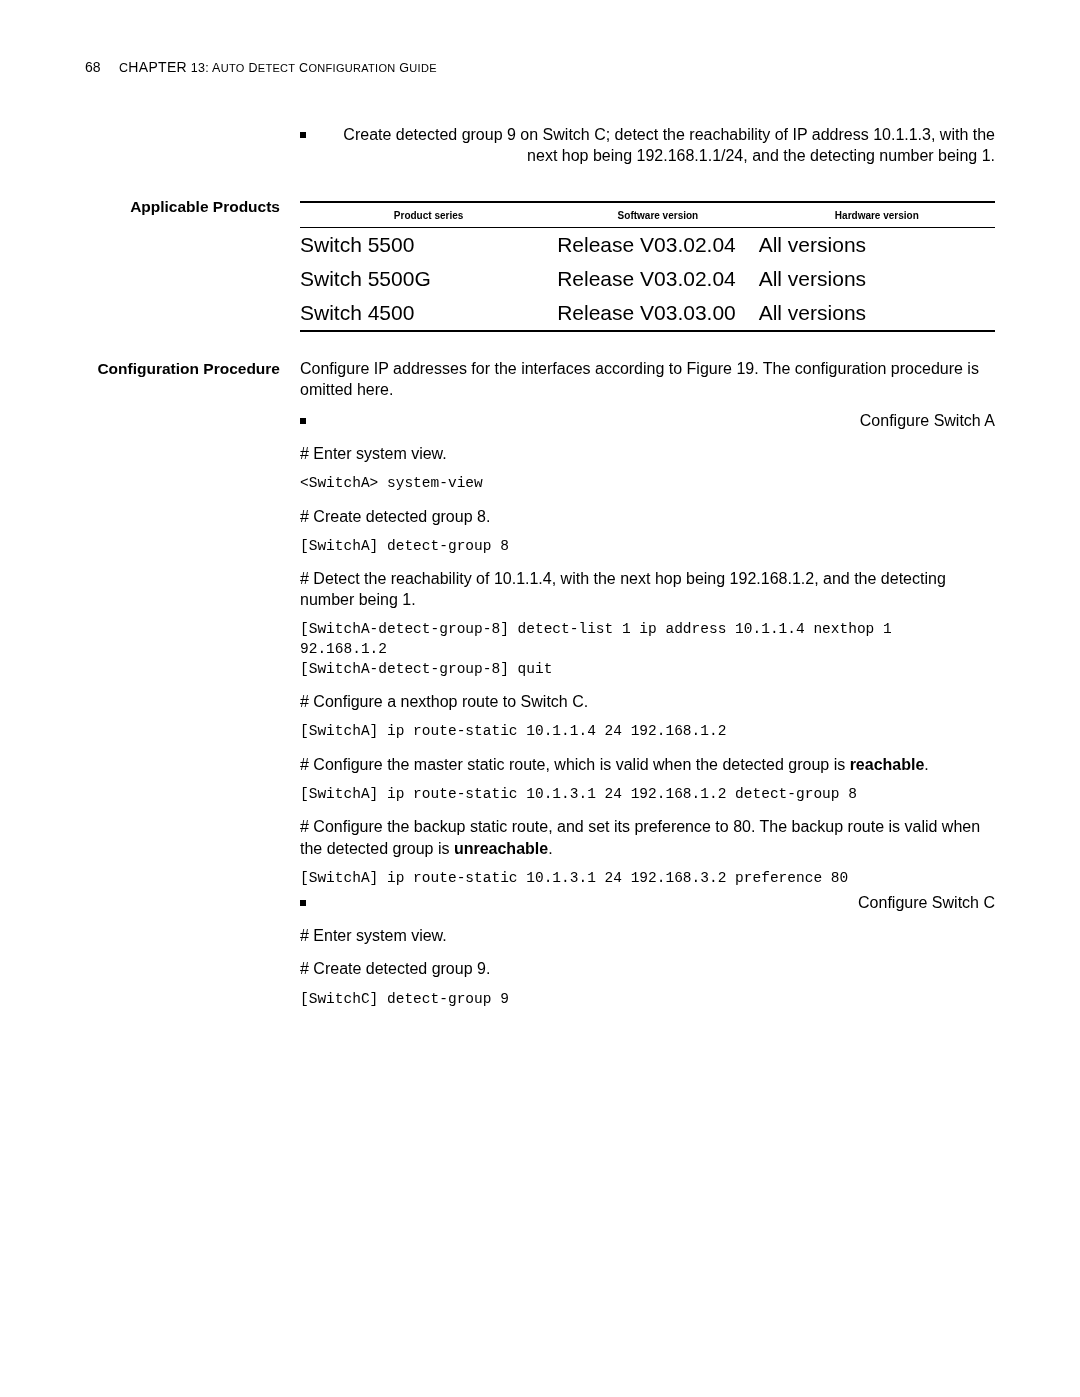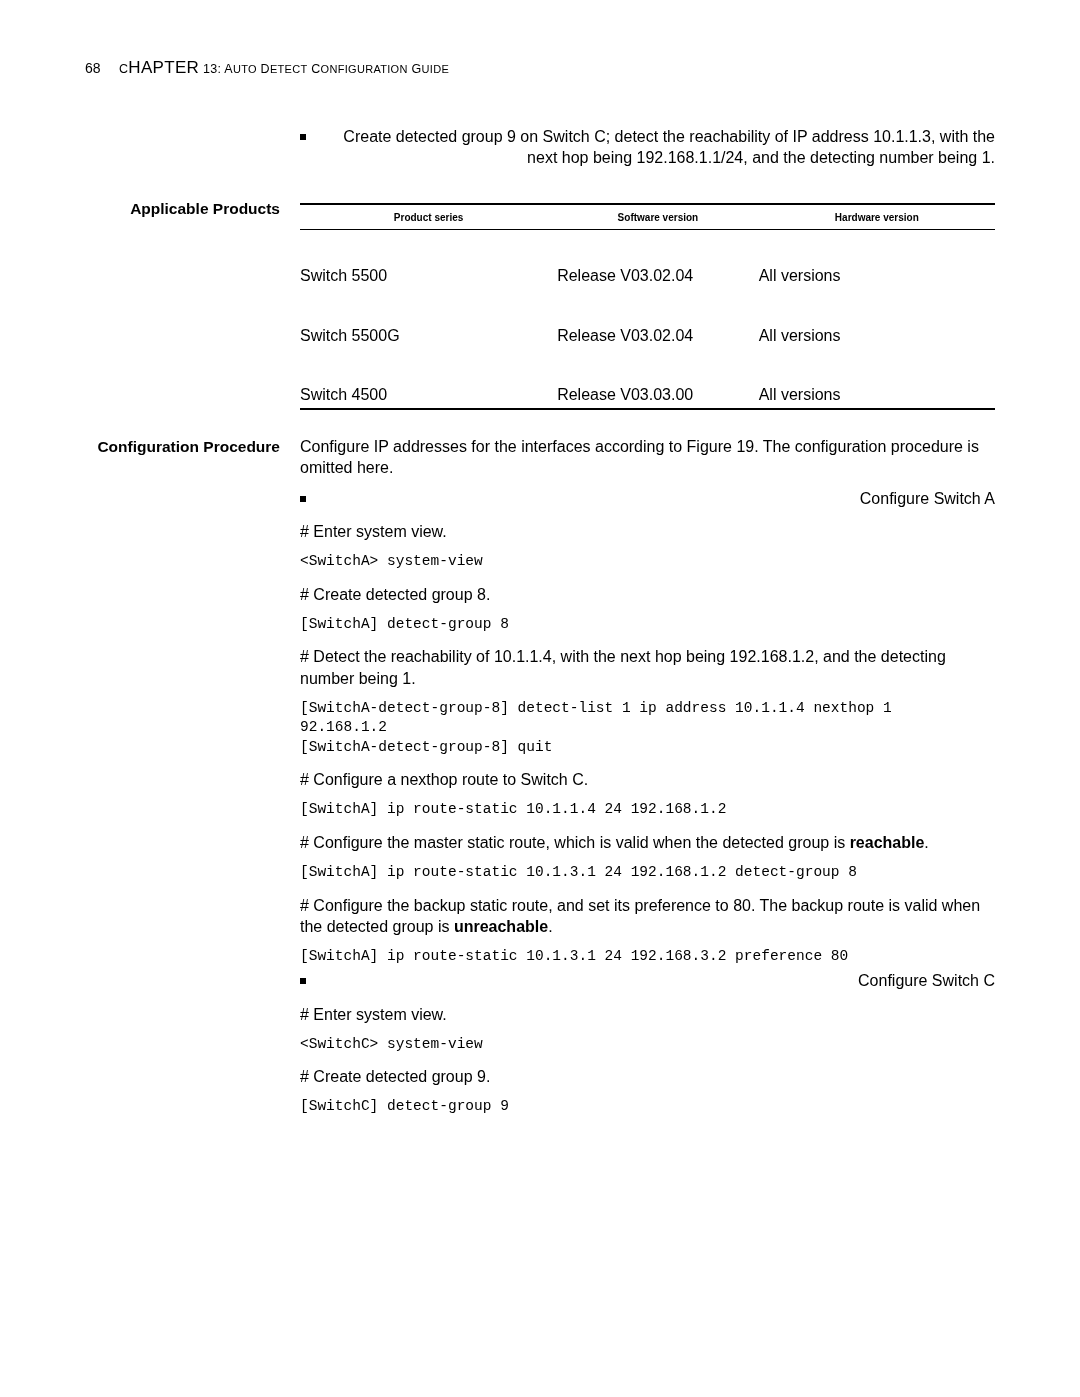--- a/index.html
+++ b/index.html
@@ -68,22 +68,21 @@
   }
   .th {
     font-weight: bold;
     font-size: 10px;
     text-align: center;
   }
   .trow {
     display: grid;
     grid-template-columns: 37% 29% 34%;
     padding: 3px 0;
-    font-size: 16px;
-    margin-top: 32px;
+    font-size: 21px;
   }
   .step {
     margin: 12px 0 10px 0;
   }
   .mono {
     font-family: "Courier New", monospace;
     font-size: 14.5px;
     white-space: pre-wrap;
     margin: 8px 0 12px 0;
     line-height: 1.35;
@@ -93,21 +92,21 @@
   }
 </style>
 </head>
 <body>
 
 <div class="page">
 
   <div class="header">
     <span class="page-num">68</span>
     <span class="chapter-title">
-      <span>C</span><span style="font-size:17px">HAPTER</span><span> 13: A</span><span style="font-size:11px">UTO</span><span> D</span><span style="font-size:11px">ETECT</span><span> C</span><span style="font-size:11px">ONFIGURATION</span><span> G</span><span style="font-size:11px">UIDE</span>
+      <span>C</span><span style="font-size:14px">HAPTER</span><span> 13: A</span><span style="font-size:11px">UTO</span><span> D</span><span style="font-size:11px">ETECT</span><span> C</span><span style="font-size:11px">ONFIGURATION</span><span> G</span><span style="font-size:11px">UIDE</span>
     </span>
   </div>
 
   <div class="content">
 
     <div></div>
     <div class="body-col">
       <div class="bullet-row">
         <div class="bullet-square"></div>
         <div class="bullet-text">Create detected group 9 on Switch C; detect the reachability of IP address 10.1.1.3, with the next hop being 192.168.1.1/24, and the detecting number being 1.</div>
@@ -175,21 +174,20 @@
         <span># Configure the backup static route, and set its preference to 80. The backup route is valid when the detected group is </span><b>unreachable</b><span>.</span>
       </div>
       <div class="mono" style="margin-bottom:4px">[SwitchA] ip route-static 10.1.3.1 24 192.168.3.2 preference 80</div>
 
       <div class="bullet-row">
         <div class="bullet-square"></div>
         <div class="bullet-text">Configure Switch C</div>
       </div>
 
       <div class="step"># Enter system view.</div>
-      <div class="mono">&lt;SwitchC&gt; system-view</div>
 
       <div class="step"># Create detected group 9.</div>
       <div class="mono">[SwitchC] detect-group 9</div>
 
     </div>
 
   </div>
 </div>
 
 </body></html>

